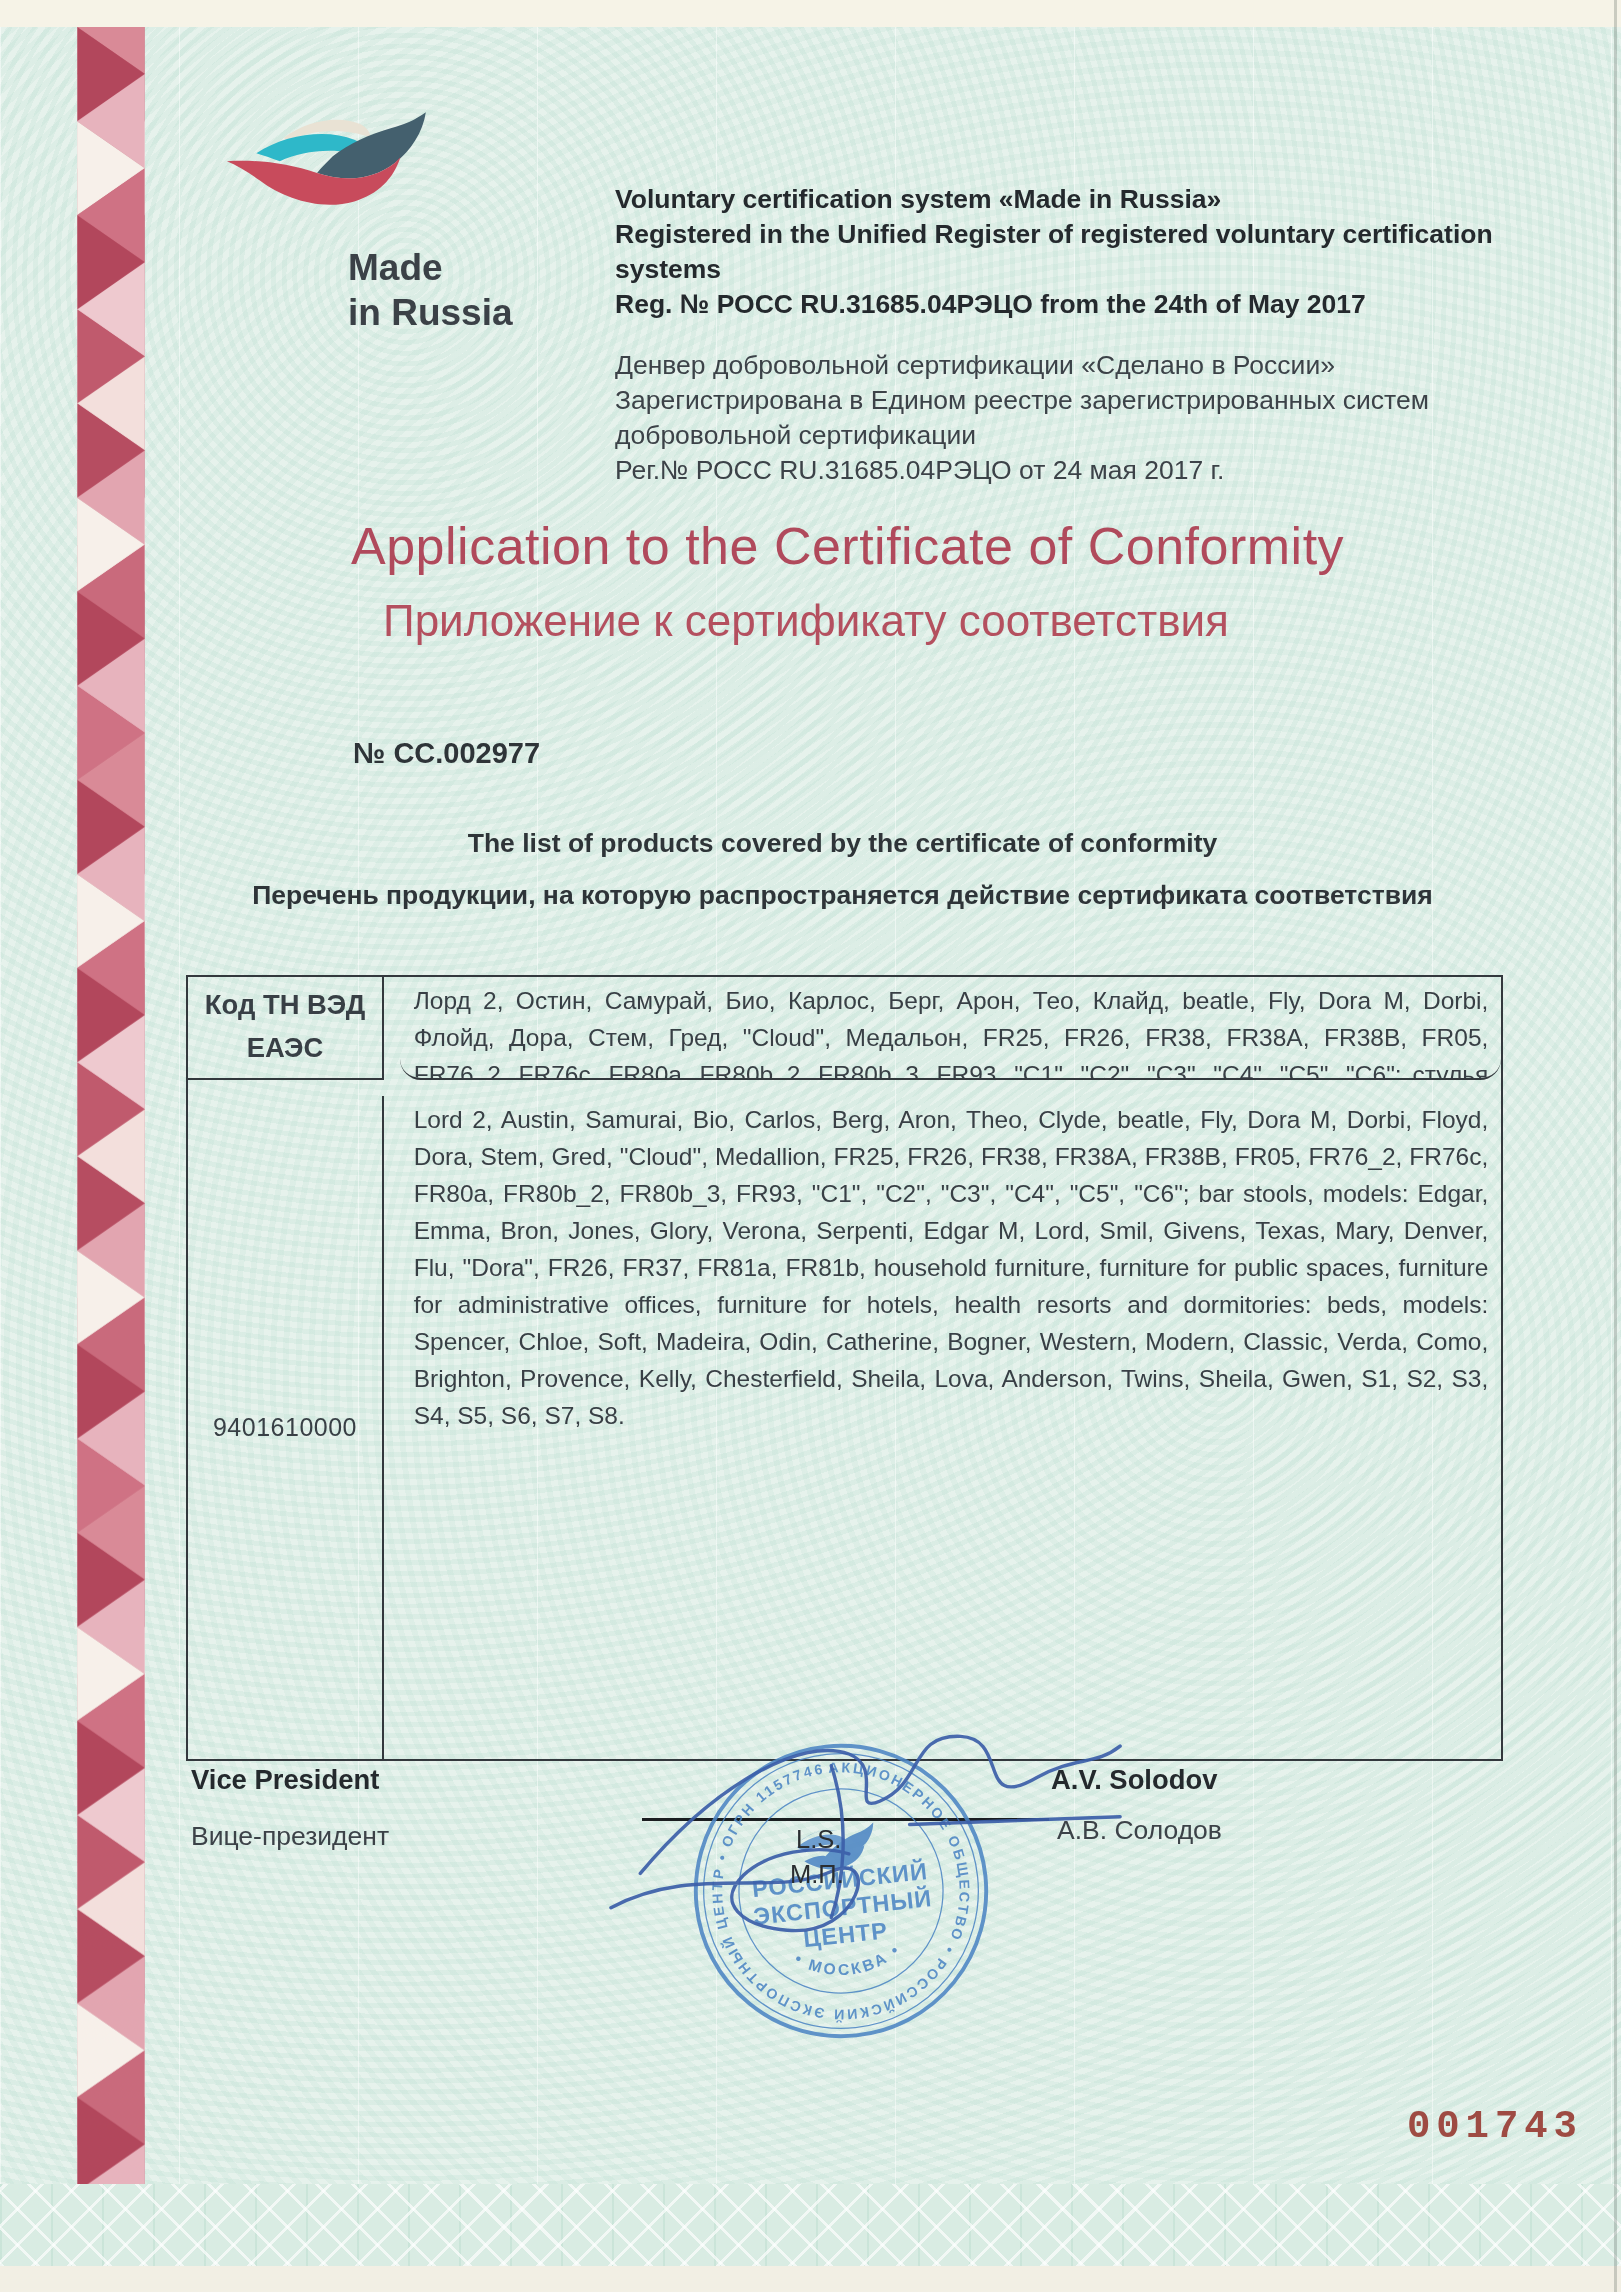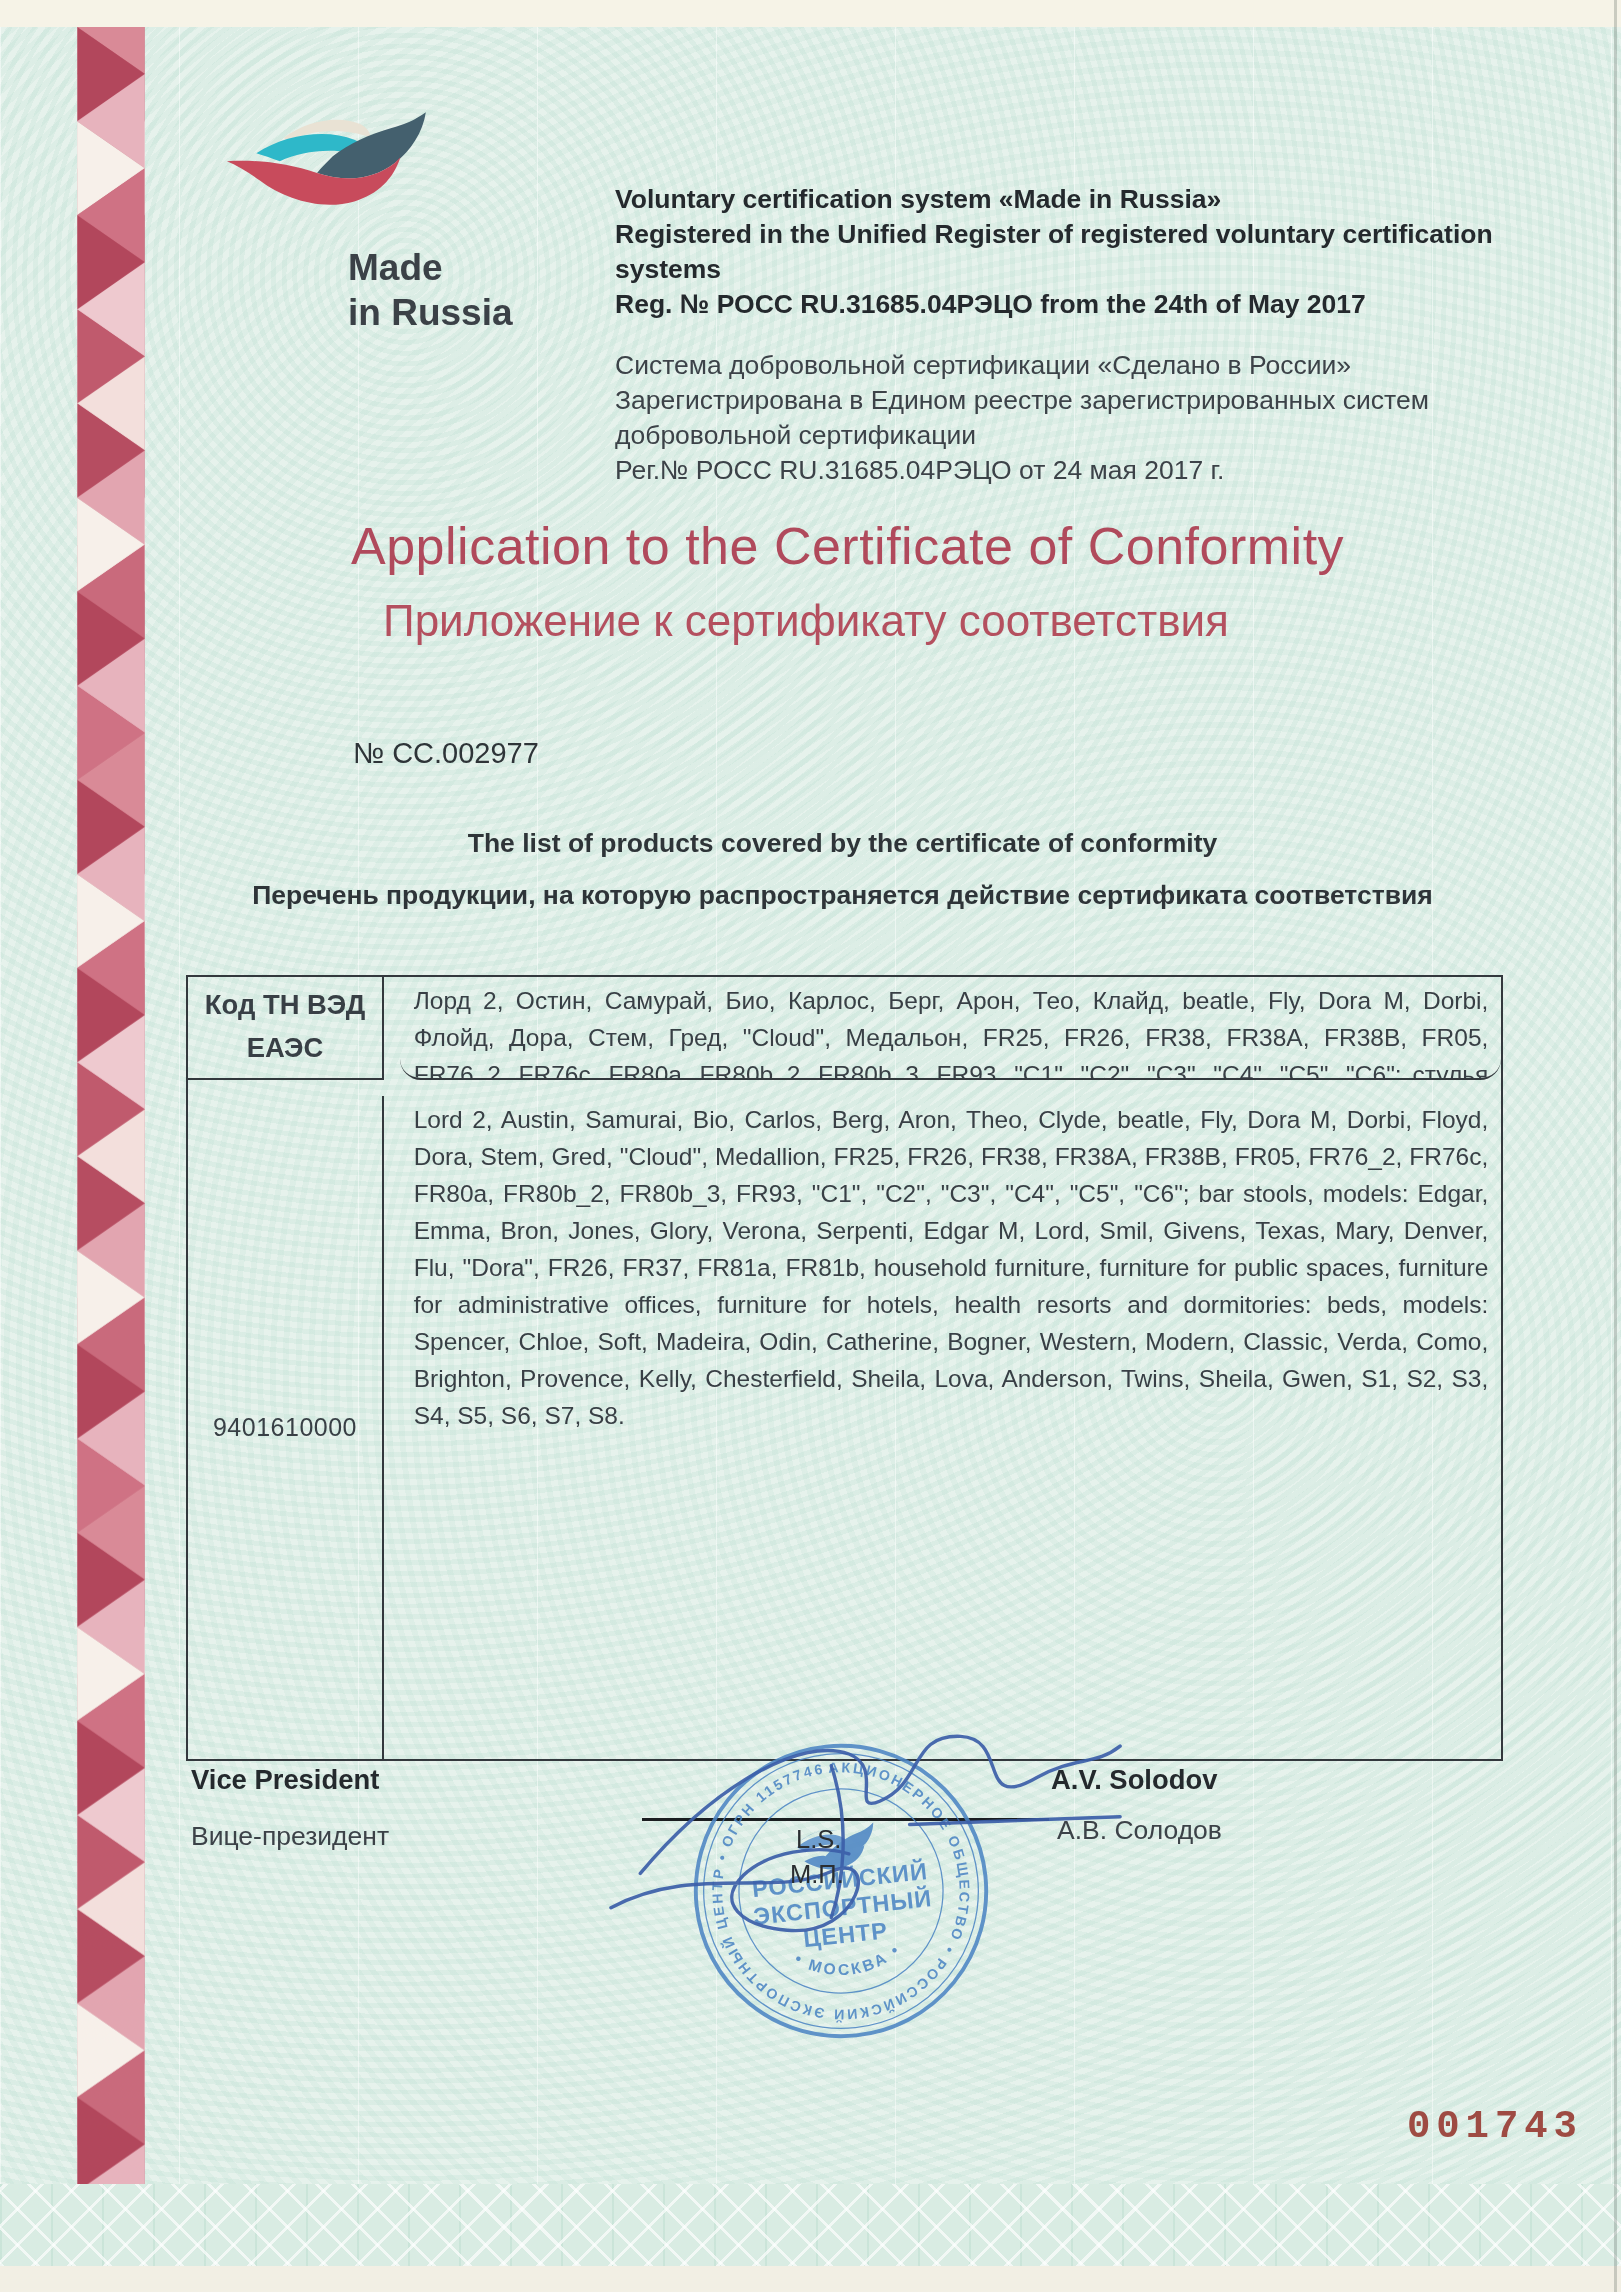--- a/index.html
+++ b/index.html
@@ -28,21 +28,21 @@
 
   .logo-block{position:absolute;left:223px;top:110px;}
   .logo-text{position:absolute;left:348px;top:245px;color:#3b4147;font-size:37px;font-weight:bold;line-height:45px;}
 
   .hdr{position:absolute;left:615px;top:182px;width:941px;}
   .hdr .en{font-weight:bold;color:#24292d;font-size:26.5px;line-height:35px;}
   .hdr .ru{color:#3c4248;font-size:26.5px;line-height:35px;margin-top:25.5px;}
 
   .title-en{position:absolute;left:351px;top:516px;font-size:52px;color:#b04a5c;letter-spacing:0.5px;}
   .title-ru{position:absolute;left:351px;top:596px;font-size:44px;color:#b4505f;margin-left:32px;}
-  .cert-no{position:absolute;left:353px;top:737px;font-size:29px;font-weight:normal;color:#2e3438;}
+  .cert-no{position:absolute;left:353px;top:737px;font-size:29px;font-weight:bold;color:#2e3438;}
 
   .caption{position:absolute;left:186px;width:1313px;text-align:center;font-weight:bold;color:#2e3438;}
   .caption.c1{top:828px;font-size:26.5px;}
   .caption.c2{top:880px;font-size:26.5px;}
 
   .cert-table{
     position:absolute;left:186px;top:975px;width:1313px;
     display:grid;grid-template-columns:196px 1fr;grid-template-rows:103px 347px 300px;
     border:2.5px solid #33383d;color:#383f45;gap:16px;
   }
@@ -112,21 +112,21 @@
     <div>in Russia</div>
   </div>
 
   <div class="hdr">
     <div class="en">
       <div>Voluntary certification system «Made in Russia»</div>
       <div>Registered in the Unified Register of registered voluntary certification systems</div>
       <div>Reg. № РОСС RU.31685.04РЭЦО from the 24th of May 2017</div>
     </div>
     <div class="ru">
-      <div>Система добровольной сертификации «Сделано в России»</div>
+      <div>Денвер добровольной сертификации «Сделано в России»</div>
       <div>Зарегистрирована в Едином реестре зарегистрированных систем</div>
       <div>добровольной сертификации</div>
       <div>Рег.№ РОСС RU.31685.04РЭЦО от 24 мая 2017 г.</div>
     </div>
   </div>
 
   <div class="title-en">Application to the Certificate of Conformity</div>
   <div class="title-ru">Приложение к сертификату соответствия</div>
   <div class="cert-no">№ CC.002977</div>
 

